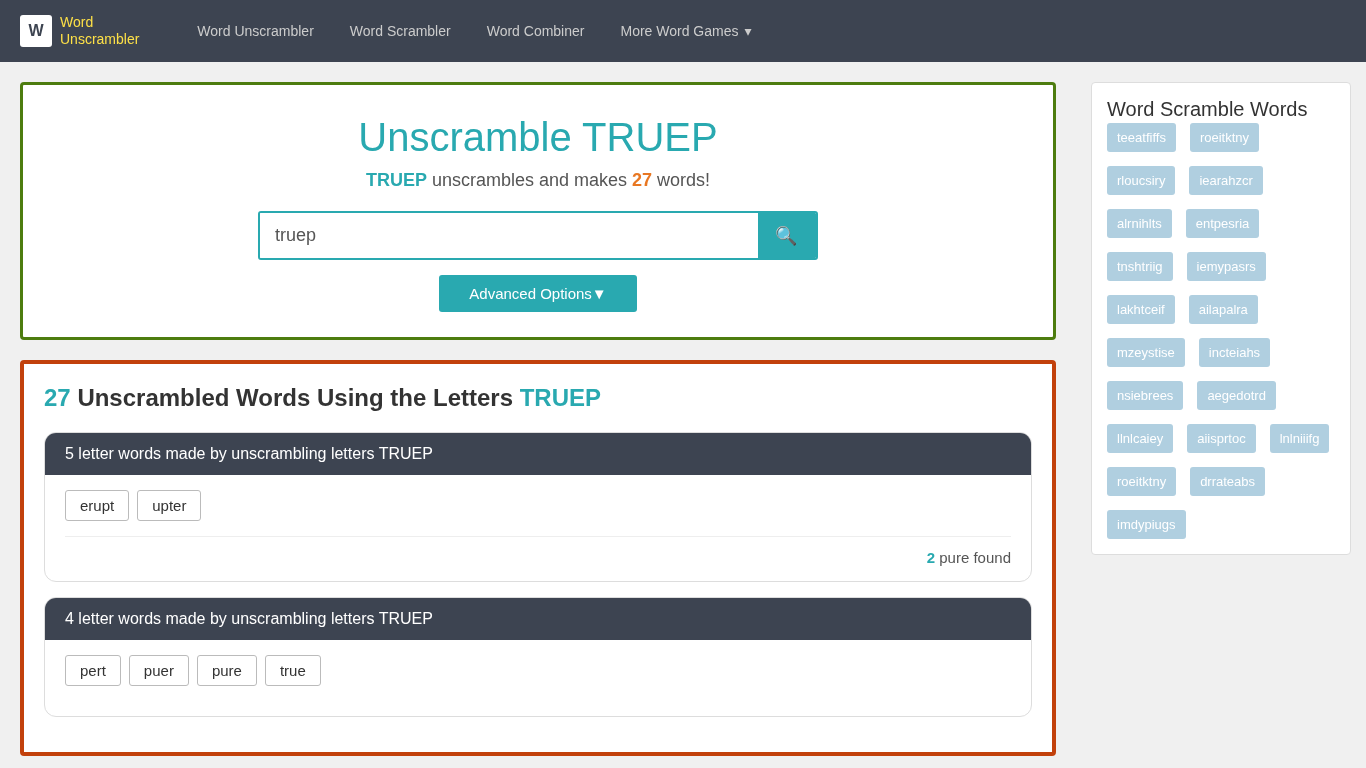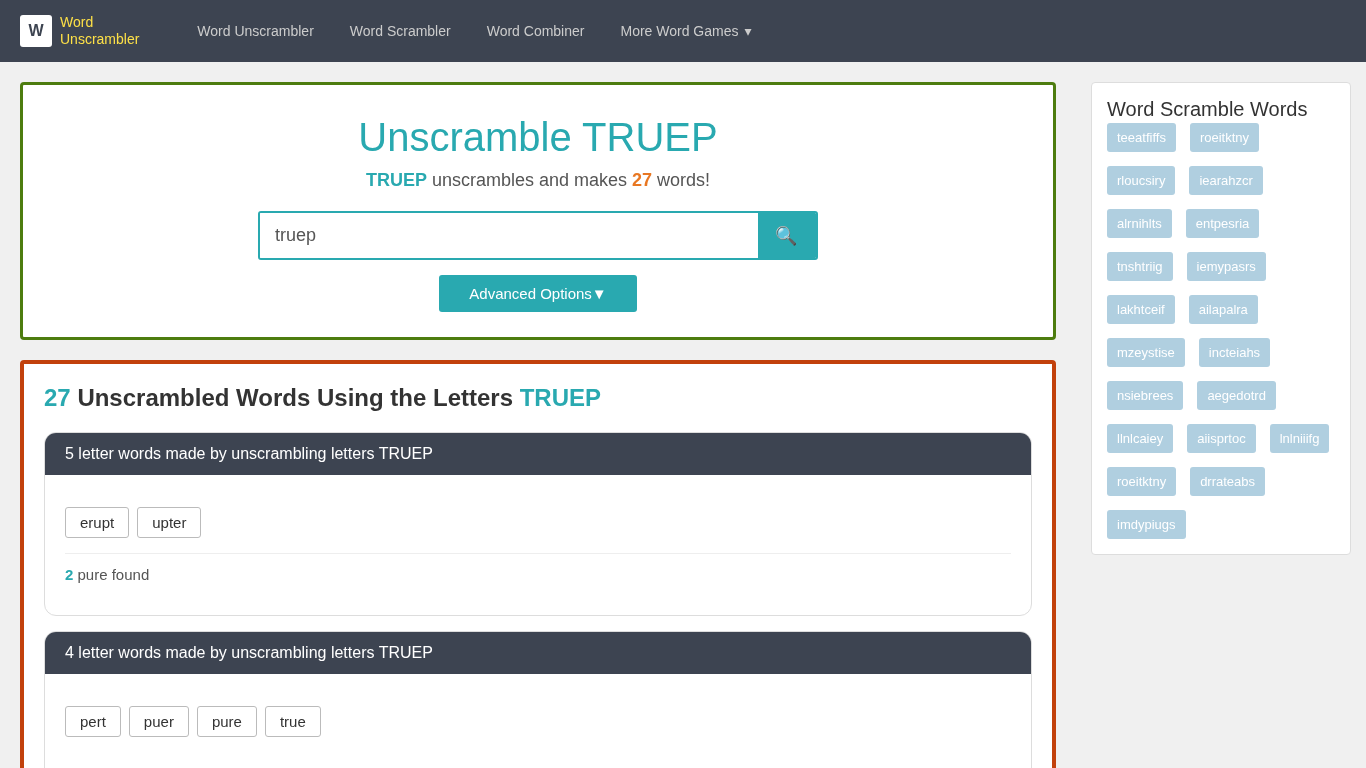--- a/index.html
+++ b/index.html
@@ -152,21 +152,21 @@
       margin-bottom: 15px;
       overflow: hidden;
     }
     .word-group-header {
       background: #3d4451;
       color: #fff;
       padding: 12px 20px;
       font-size: 16px;
       font-weight: normal;
     }
-    .word-group-body { padding: 32px 20px; }
+    .word-group-body { padding: 15px 20px; text-align: right; }
     .word-tags {
       display: flex;
       flex-wrap: wrap;
       gap: 8px;
       margin-bottom: 15px;
     }
     .word-tag {
       border: 1px solid #bbb;
       border-radius: 3px;
       padding: 6px 14px;

